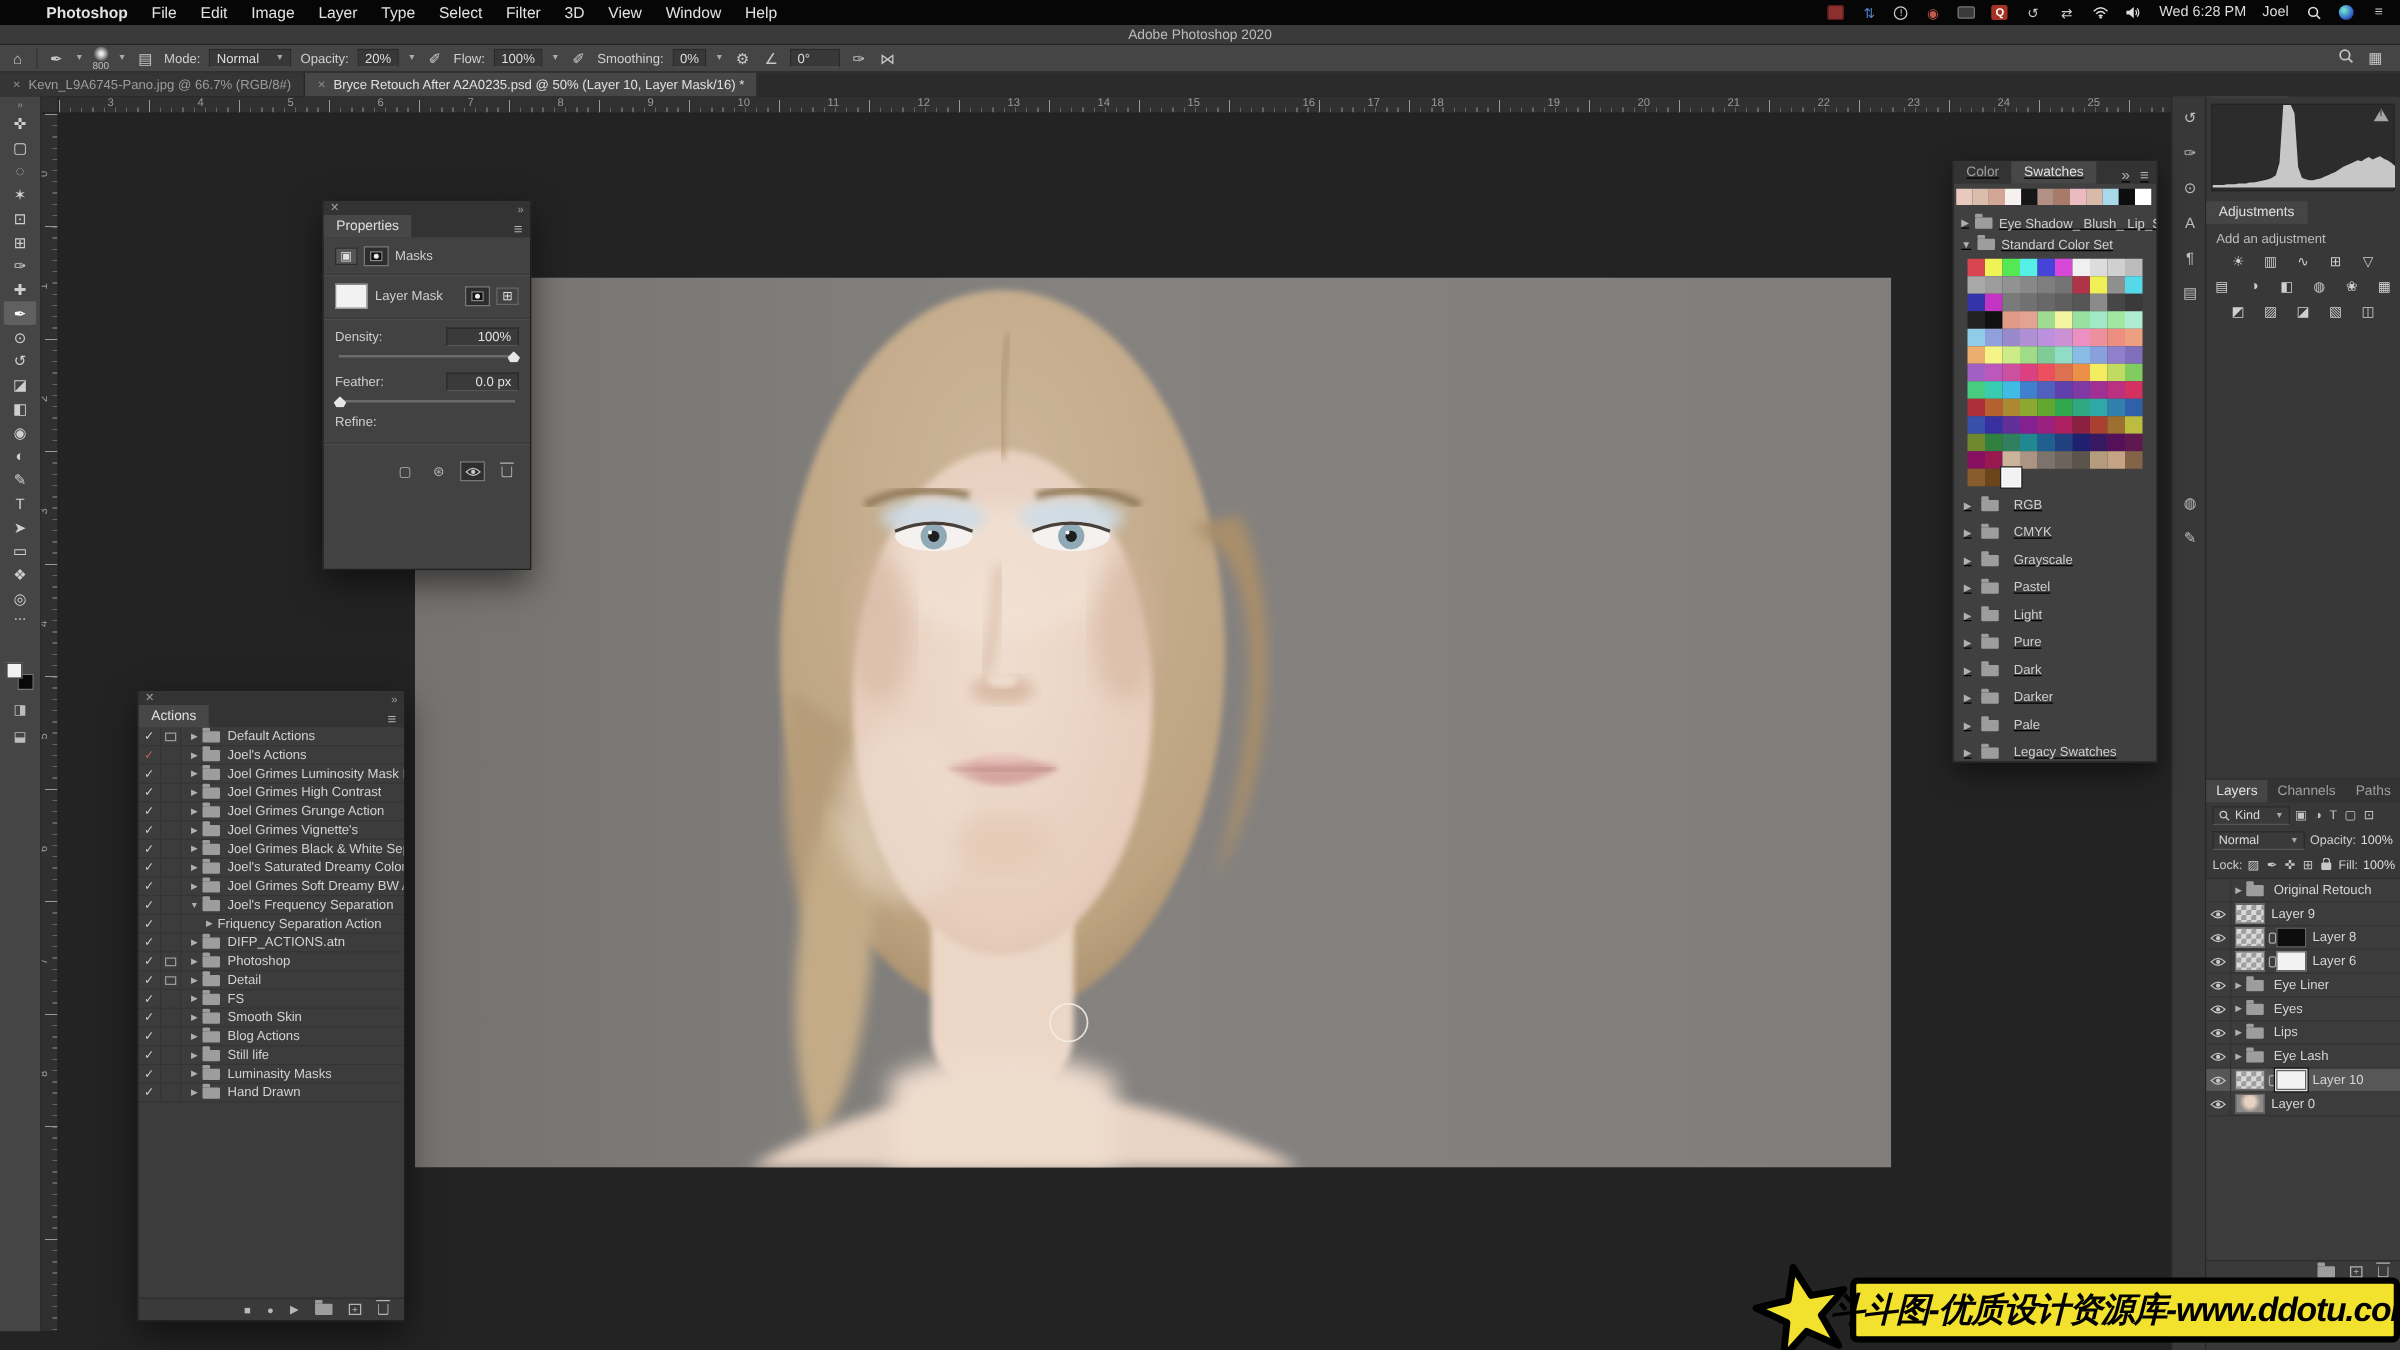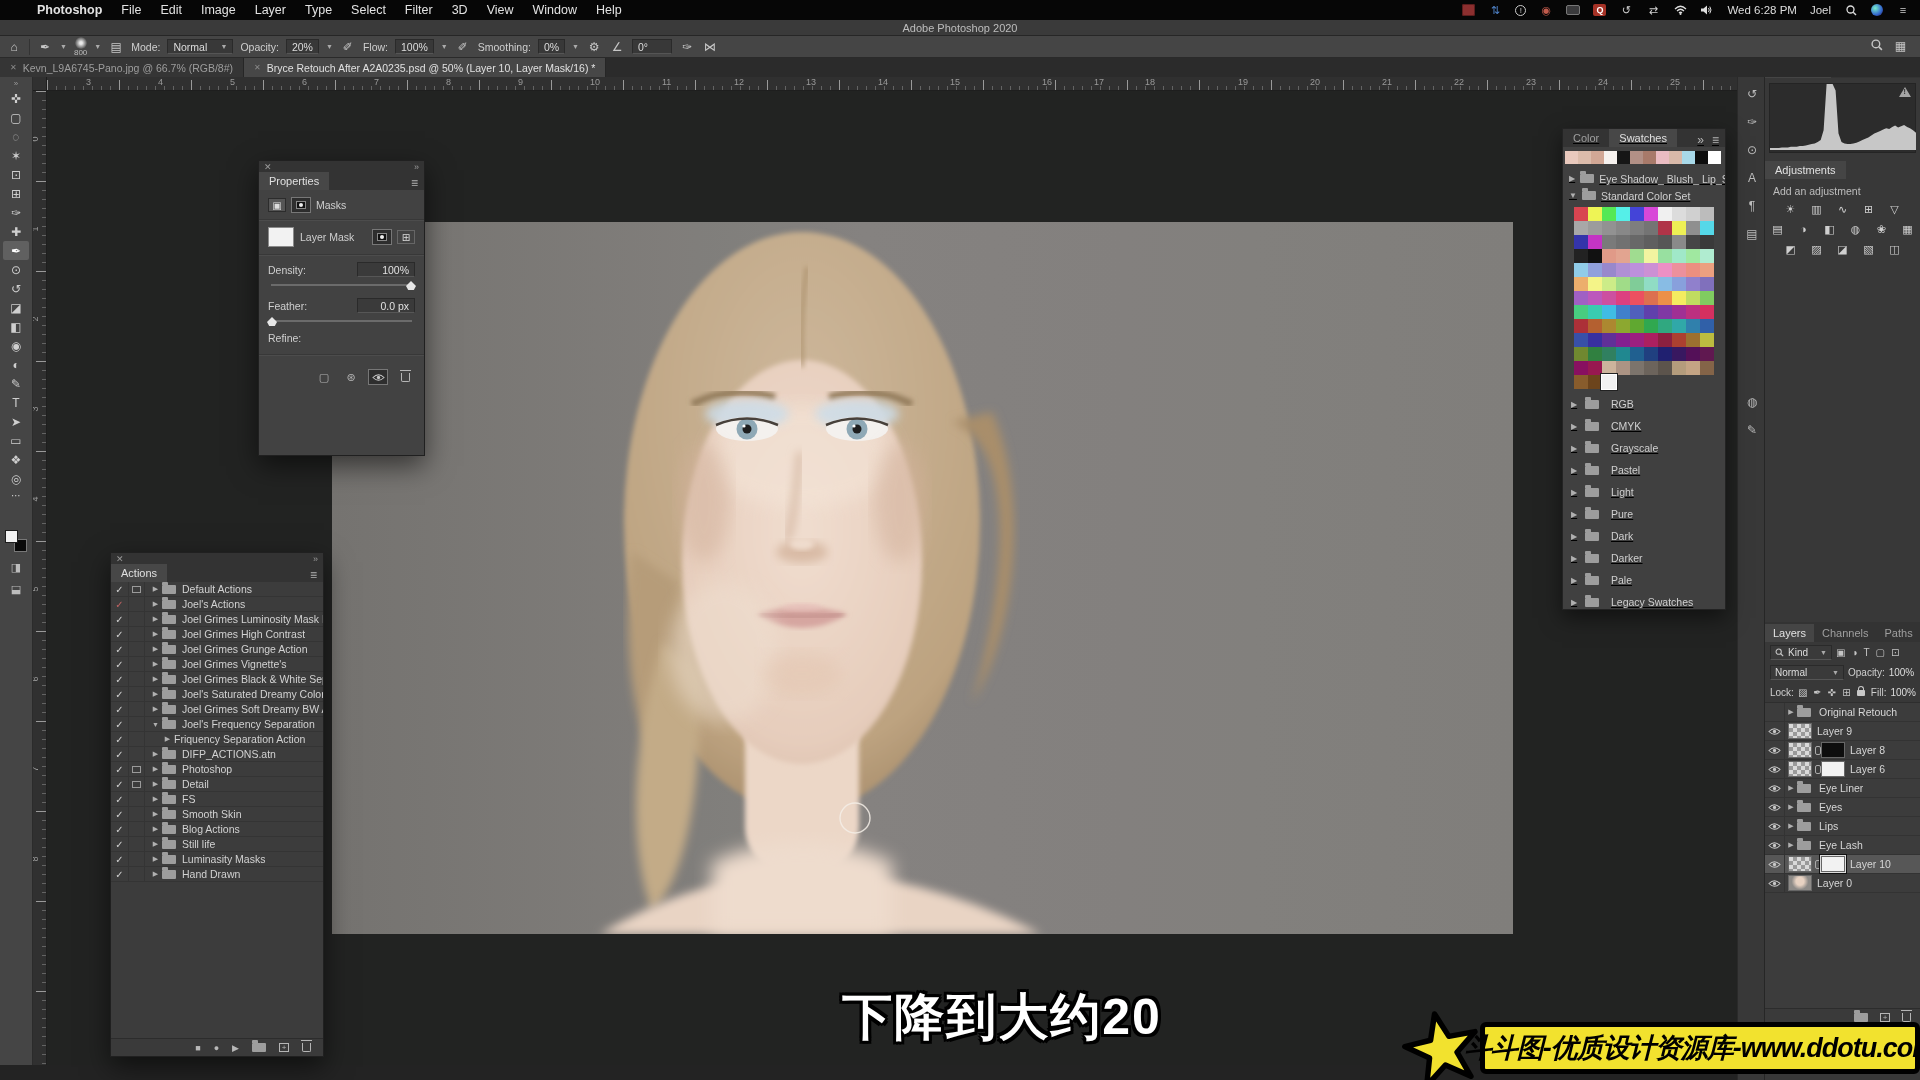--- a/index.html
+++ b/index.html
@@ -1128,21 +1128,20 @@
           </div>
         </div>
       <div id="layers-foot">
         <span class="fold" style="margin:0"></span>
         <span class="newic">+</span>
         <span class="trash"></span>
       </div>
     </div>
   </div>
 
-  <div id="caption" class="abs">下降到大约20</div>
 
   <div id="watermark" class="abs">
     <svg id="wm-star" width="100" height="78" viewBox="0 0 100 100">
       <path d="M50,4 L62,36 L96,37 L68,58 L79,92 L50,71 L21,92 L32,58 L4,37 L38,36 Z" fill="#f2e22e" stroke="#000" stroke-width="7" stroke-linejoin="round" transform="rotate(-12 50 50)"></path>
     </svg>
     <div id="wm-box">斗斗图-优质设计资源库-www.ddotu.com</div>
   </div>
 
 </div>
 

